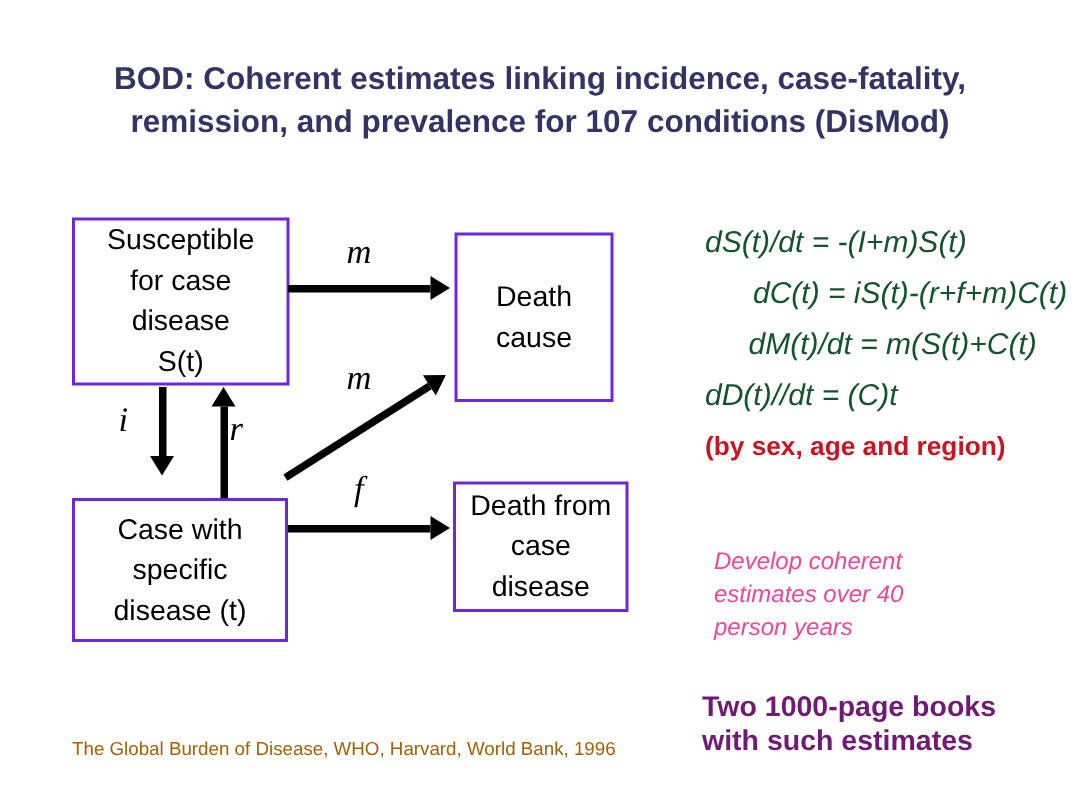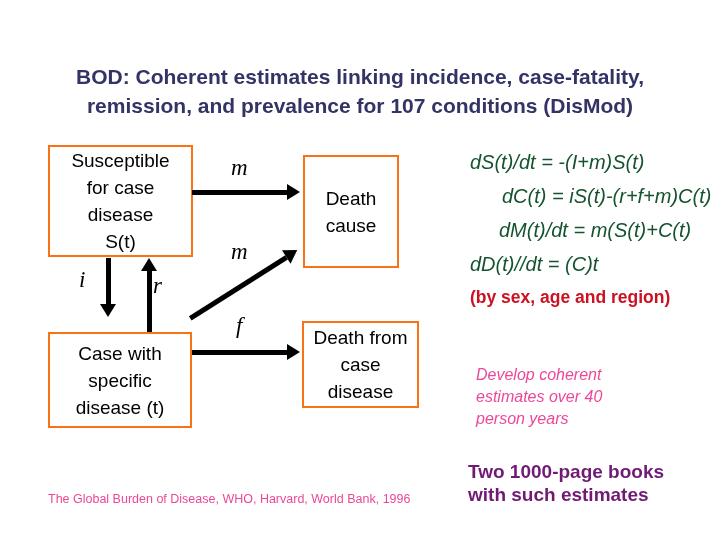--- a/index.html
+++ b/index.html
@@ -4,30 +4,30 @@
 <style>
   html,body{margin:0;padding:0;background:#ffffff;}
   #slide{
     position:relative;width:720px;height:540px;background:#ffffff;
     font-family:"Liberation Sans",sans-serif;overflow:hidden;
   }
   .abs{position:absolute;}
   
   #title{
     left:0;top:38px;width:720px;text-align:center;
-    color:#333366;font-weight:bold;font-size:21px;line-height:29px;margin-top:24px;
+    color:#333366;font-weight:bold;font-size:21px;line-height:29px;
   }
   
   .flowbox{
-    border:2px solid #f97316;background:#fff;color:#000;
+    border:2px solid #6d28d9;background:#fff;color:#000;
     display:flex;flex-direction:column;align-items:center;justify-content:center;
     text-align:center;font-size:19px;line-height:27px;box-sizing:border-box;
   }
   #box-susceptible{left:48px;top:145px;width:145px;height:112px;}
-  #box-death-other{left:303px;top:155px;width:96px;height:113px;}
+  #box-death-other{left:303px;top:155px;width:106px;height:113px;}
   #box-case{left:48px;top:332px;width:144px;height:96px;}
   #box-death-case{left:302px;top:321px;width:117px;height:87px;}
   
   .rate{
     font-family:"Liberation Serif","DejaVu Serif",serif;
     font-style:italic;font-size:23px;color:#000;line-height:23px;
   }
   #lbl-m-top{left:231px;top:156px;}
   #lbl-m-diag{left:231px;top:240px;}
   #lbl-i{left:79px;top:268px;}
@@ -47,21 +47,21 @@
   #arrow-r{left:141px;top:258px;height:74px;}
   #arrow-m-diag{left:190px;top:310px;width:127px;transform:rotate(-32.4deg);transform-origin:0 8px;}
   
   .eq{left:470px;color:#14532d;font-size:20px;white-space:nowrap;font-style:italic;}
   #eq1{top:151px;} #eq2{top:185px;margin-left:32px;} #eq3{top:219px;margin-left:29px;} #eq4{top:253px;}
   #region-note{left:470px;top:287px;color:#cc1122;font-weight:bold;font-size:17.5px;white-space:nowrap;}
   
   #develop-note{left:476px;top:364px;color:#ec4899;font-style:italic;font-size:16px;line-height:22px;}
   #books-note{left:468px;top:460px;color:#701a75;font-weight:bold;font-size:19px;line-height:23px;}
   
-  #footer{left:48px;top:492px;color:#ec4899;font-size:12.5px;white-space:nowrap;}
+  #footer{left:48px;top:492px;color:#a16207;font-size:12.5px;white-space:nowrap;}
 </style>
 </head>
 <body>
 
 <div id="slide">
 
   <div id="title" class="abs">
     <div>BOD: Coherent estimates linking incidence, case-fatality,</div>
     <div>remission, and prevalence for 107 conditions (DisMod)</div>
   </div>

